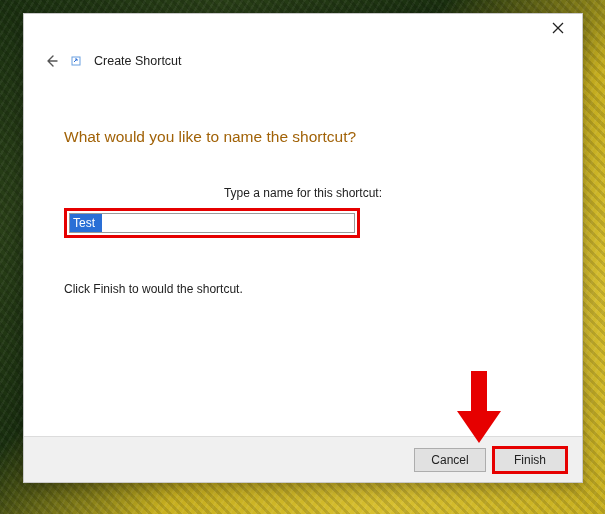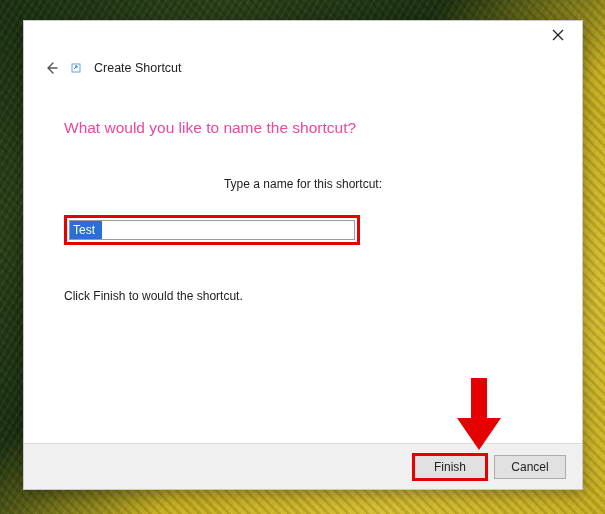--- a/index.html
+++ b/index.html
@@ -13,21 +13,21 @@
     .desktop::before {
       content: "";
       position: absolute; inset: 0;
       background:
         repeating-linear-gradient(45deg, rgba(0,0,0,0.12) 0 3px, transparent 3px 7px),
         repeating-linear-gradient(-60deg, rgba(255,255,255,0.05) 0 2px, transparent 2px 6px);
       pointer-events: none;
     }
     .window {
       position: absolute;
-      left: 23px; top: 20px;
+      left: 23px; top: 13px;
       width: 560px; height: 470px;
       background: #ffffff;
       border: 1px solid #c9c9c9;
       box-shadow: 0 4px 16px rgba(0,0,0,0.35);
       display: flex; flex-direction: column;
     }
     .titlebar {
       height: 28px; display: flex; justify-content: flex-end; align-items: flex-start;
     }
     .close-btn {
@@ -49,28 +49,28 @@
       width: 14px; height: 14px; display: inline-flex; align-items: center; justify-content: center;
     }
     .wiz-icon svg { width: 12px; height: 12px; }
     .wiz-title {
       font-size: 12.5px; color: #222;
     }
     .content {
       flex: 1; padding: 14px 40px 0 40px;
     }
     .heading {
-      color: #ec4899; font-size: 15.5px; font-weight: 400;
-      margin-top: 28px;
+      color: #a16207; font-size: 15.5px; font-weight: 400;
+      margin-top: 44px;
     }
     .label {
       font-size: 12px; color: #222; margin-top: 40px; text-align: center;
     }
     .input-wrap {
-      position: relative; width: 296px; margin-top: 24px;
+      position: relative; width: 296px; margin-top: 8px;
       border: 3px solid #e60000;
       padding: 2px;
     }
     .name-input {
       width: 100%; height: 20px;
       border: 1px solid #9a9a9a;
       font-size: 12px; padding: 2px 3px;
       color: #fff;
       background: linear-gradient(to right, #2a6fd6 0 32px, #ffffff 32px 100%);
       outline: none;
@@ -143,22 +143,22 @@
       <div class="label">Type a name for this shortcut:</div>
 
       <div class="input-wrap">
         <input class="name-input" type="text" value="Test" style="">
       </div>
 
       <div class="info-line">Click Finish to would the shortcut.</div>
     </div>
 
     <div class="footer">
+      <button class="win-btn">Cancel</button>
       <button class="win-btn finish-highlight">Finish</button>
-      <button class="win-btn">Cancel</button>
     </div>
 
     <div class="red-arrow">
       <svg viewBox="0 0 44 72">
         <path d="M14 0 H30 V40 H44 L22 72 L0 40 H14 Z" fill="#e60000"></path>
       </svg>
     </div>
 
   </div>
 

